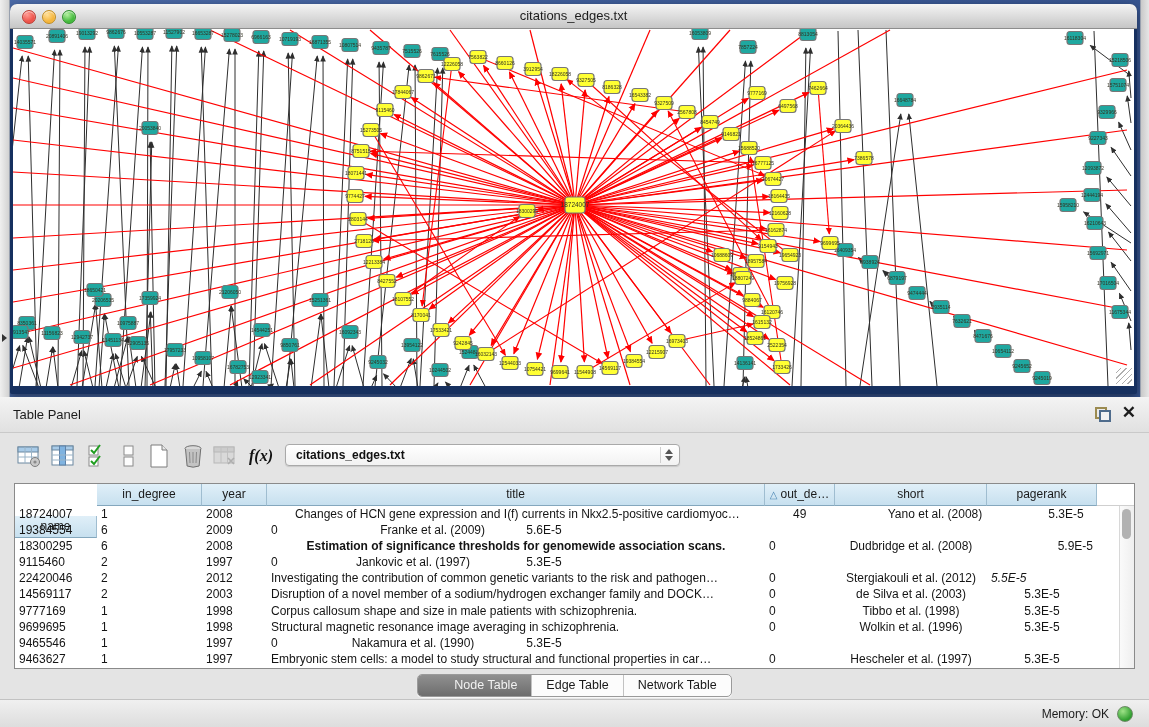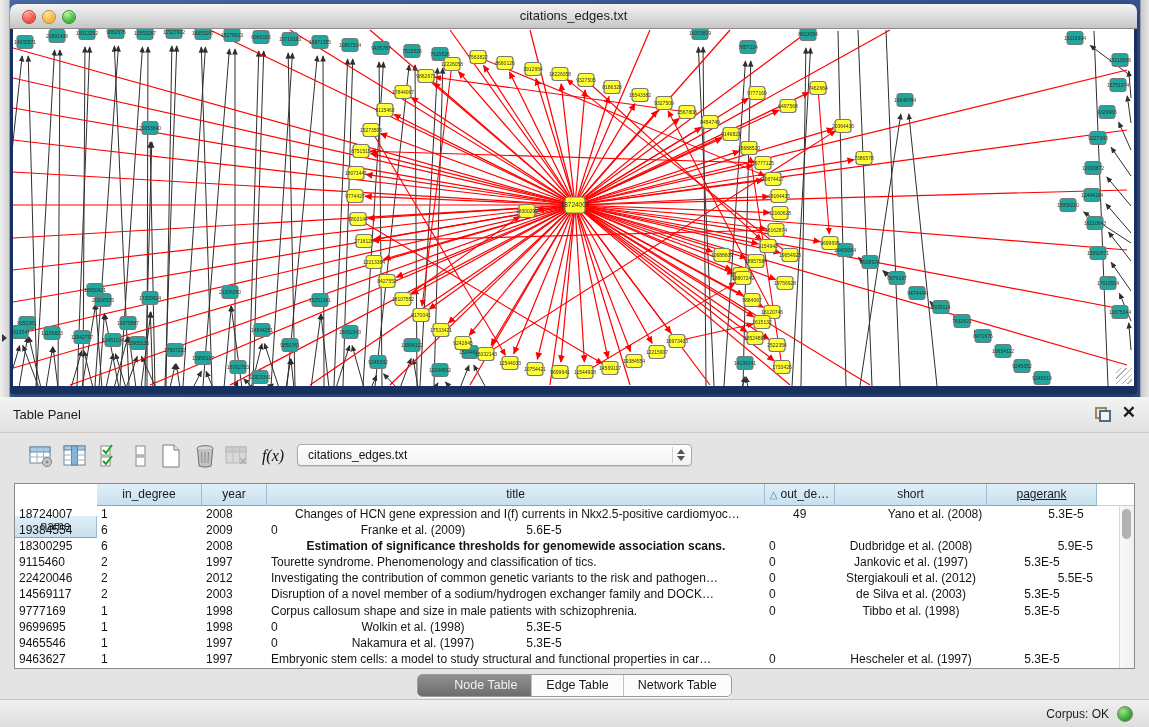--- a/index.html
+++ b/index.html
@@ -32,21 +32,21 @@
   
   #table-panel{position:absolute;left:0;top:397px;width:1149px;height:330px;background:#e4e4e4;}
   .panel-header{position:absolute;top:0;left:0;right:0;height:35px;
                 background:linear-gradient(#f3f3f3,#e1e1e1);border-bottom:1px solid #c9c9c9;}
   .panel-title{position:absolute;left:13px;top:10px;font-size:13px;color:#1c1c1c;}
   .float-icon{position:absolute;right:38px;top:10px;width:16px;height:15px;}
   .float-icon .sq1{position:absolute;left:0;top:0;width:8px;height:8px;border:2px solid #9b8b50;}
   .float-icon .sq2{position:absolute;right:0;bottom:0;width:8px;height:8px;border:2px solid #4f6c8c;background:#f3f3f3;}
   .close-icon{position:absolute;right:13px;top:6px;font-size:17px;font-weight:bold;color:#1c1c1c;line-height:20px;}
 
-  .toolbar{position:absolute;top:40px;left:12px;right:0;height:40px;}
+  .toolbar{position:absolute;top:40px;left:0;right:0;height:40px;font-weight:bold;}
   .tbtn{position:absolute;top:4px;width:30px;height:30px;display:flex;align-items:center;justify-content:center;}
   .fx{font-family:"Liberation Serif",serif;font-style:italic;font-size:16px;color:#111;}
   .net-select{position:absolute;left:285px;top:7px;width:383px;height:20px;background:linear-gradient(#ffffff,#f2f2f2);
               border:1px solid #a9a9a9;border-radius:4px;font-size:12px;line-height:20px;color:#111;
               padding-left:10px;box-shadow:0 1px 1px rgba(0,0,0,.12);}
   .stepper{position:absolute;right:3px;top:2px;width:15px;height:16px;border-left:1px solid #cfcfcf;}
   .stepper .up{position:absolute;left:4px;top:2px;width:0;height:0;border-left:4px solid transparent;border-right:4px solid transparent;border-bottom:5px solid #555;}
   .stepper .dn{position:absolute;left:4px;bottom:2px;width:0;height:0;border-left:4px solid transparent;border-right:4px solid transparent;border-top:5px solid #555;}
 
   .table-wrap{position:absolute;left:14px;top:86px;width:1119px;height:184px;background:#fff;border:1px solid #8a8a8a;}
@@ -939,67 +939,66 @@
   </div>
 
   <div class="table-wrap">
     <div id="thead">
         <div class="th" style="width: 82px; margin-top: 32px;">name</div>
         <div class="th" style="width: 105px;">in_degree</div>
         <div class="th" style="width: 65px;">year</div>
         <div class="th" style="width: 498px;">title</div>
         <div class="th" style="width: 70px;"><span class="sort-tri">△</span>out_de…</div>
         <div class="th" style="width: 152px;">short</div>
-        <div class="th" style="width: 110px; text-decoration: underline;">pagerank</div>
+        <div class="th" style="width: 110px;">pagerank</div>
         <div class="th-filler"></div>
       </div>
     <div id="tbody">
         <div class="tr">
           <div class="td" style="width: 82px; text-align: left;">18724007</div>
           <div class="td" style="width: 105px; text-align: left;">1</div>
           <div class="td" style="width: 65px; text-align: left;">2008</div>
           <div class="td" style="width: 498px; text-align: left; margin-left: 24px;">Changes of HCN gene expression and I(f) currents in Nkx2.5-positive cardiomyoc…</div>
           <div class="td" style="width: 70px; text-align: left;">49</div>
           <div class="td" style="width: 152px; text-align: center;">Yano et al. (2008)</div>
           <div class="td" style="width: 110px; text-align: center;">5.3E-5</div>
         </div>
         <div class="tr">
           <div class="td" style="width: 82px; text-align: left;">19384554</div>
           <div class="td" style="width: 105px; text-align: left;">6</div>
           <div class="td" style="width: 65px; text-align: left;">2009</div>
           <div class="td" style="width: 70px; text-align: left;">0</div>
-          <div class="td" style="width: 152px; text-align: center;">Franke et al. (2009)</div>
+          <div class="td" style="width: 152px; text-align: right;">Franke et al. (2009)</div>
           <div class="td" style="width: 110px; text-align: center;">5.6E-5</div>
         </div>
         <div class="tr">
           <div class="td" style="width: 82px; text-align: left;">18300295</div>
           <div class="td" style="width: 105px; text-align: left;">6</div>
           <div class="td" style="width: 65px; text-align: left;">2008</div>
           <div class="td" style="width: 498px; text-align: center; font-weight: bold;">Estimation of significance thresholds for genomewide association scans.</div>
           <div class="td" style="width: 70px; text-align: left;">0</div>
           <div class="td" style="width: 152px; text-align: center;">Dudbridge et al. (2008)</div>
           <div class="td" style="width: 110px; text-align: right;">5.9E-5</div>
         </div>
         <div class="tr">
           <div class="td" style="width: 82px; text-align: left;">9115460</div>
           <div class="td" style="width: 105px; text-align: left;">2</div>
           <div class="td" style="width: 65px; text-align: left;">1997</div>
-          <div class="td" style="width: 498px; text-align: left;">Tourette syndrome. Phenomenology and classification of tics.</div>
           <div class="td" style="width: 70px; text-align: left;">0</div>
           <div class="td" style="width: 152px; text-align: center;">Jankovic et al. (1997)</div>
           <div class="td" style="width: 110px; text-align: center;">5.3E-5</div>
         </div>
         <div class="tr">
           <div class="td" style="width: 82px; text-align: left;">22420046</div>
           <div class="td" style="width: 105px; text-align: left;">2</div>
           <div class="td" style="width: 65px; text-align: left;">2012</div>
           <div class="td" style="width: 498px; text-align: left;">Investigating the contribution of common genetic variants to the risk and pathogen…</div>
           <div class="td" style="width: 70px; text-align: left;">0</div>
           <div class="td" style="width: 152px; text-align: center;">Stergiakouli et al. (2012)</div>
-          <div class="td" style="width: 110px; text-align: right;">5.5E-5</div>
+          <div class="td" style="width: 110px; text-align: left; font-style: italic;">5.5E-5</div>
         </div>
         <div class="tr">
           <div class="td" style="width: 82px; text-align: left;">14569117</div>
           <div class="td" style="width: 105px; text-align: left;">2</div>
           <div class="td" style="width: 65px; text-align: left;">2003</div>
           <div class="td" style="width: 498px; text-align: left;">Disruption of a novel member of a sodium/hydrogen exchanger family and DOCK…</div>
           <div class="td" style="width: 70px; text-align: left;">0</div>
           <div class="td" style="width: 152px; text-align: center;">de Silva et al. (2003)</div>
           <div class="td" style="width: 110px; text-align: center;">5.3E-5</div>
         </div>
@@ -1009,30 +1008,31 @@
           <div class="td" style="width: 65px; text-align: left;">1998</div>
           <div class="td" style="width: 498px; text-align: left;">Corpus callosum shape and size in male patients with schizophrenia.</div>
           <div class="td" style="width: 70px; text-align: left;">0</div>
           <div class="td" style="width: 152px; text-align: center;">Tibbo et al. (1998)</div>
           <div class="td" style="width: 110px; text-align: center;">5.3E-5</div>
         </div>
         <div class="tr">
           <div class="td" style="width: 82px; text-align: left;">9699695</div>
           <div class="td" style="width: 105px; text-align: left;">1</div>
           <div class="td" style="width: 65px; text-align: left;">1998</div>
+          <div class="td" style="width: 498px; text-align: left;">Structural magnetic resonance image averaging in schizophrenia.</div>
           <div class="td" style="width: 70px; text-align: left;">0</div>
-          <div class="td" style="width: 152px; text-align: center;">Wolkin et al. (1998)</div>
+          <div class="td" style="width: 152px; text-align: center;">Wolkin et al. (1996)</div>
           <div class="td" style="width: 110px; text-align: center;">5.3E-5</div>
         </div>
         <div class="tr">
           <div class="td" style="width: 82px; text-align: left;">9465546</div>
           <div class="td" style="width: 105px; text-align: left;">1</div>
           <div class="td" style="width: 65px; text-align: left;">1997</div>
           <div class="td" style="width: 70px; text-align: left;">0</div>
-          <div class="td" style="width: 152px; text-align: center;">Nakamura et al. (1997)</div>
+          <div class="td" style="width: 152px; text-align: center;">Nakamura et al. (1990)</div>
           <div class="td" style="width: 110px; text-align: center;">5.3E-5</div>
         </div>
         <div class="tr">
           <div class="td" style="width: 82px; text-align: left;">9463627</div>
           <div class="td" style="width: 105px; text-align: left;">1</div>
           <div class="td" style="width: 65px; text-align: left;">1997</div>
           <div class="td" style="width: 498px; text-align: left;">Embryonic stem cells: a model to study structural and functional properties in car…</div>
           <div class="td" style="width: 70px; text-align: left;">0</div>
           <div class="td" style="width: 152px; text-align: center;">Hescheler et al. (1997)</div>
           <div class="td" style="width: 110px; text-align: center;">5.3E-5</div>
@@ -1045,16 +1045,16 @@
 
   <div class="tabbar">
     <span class="seg" id="seg">
         <span class="tab active">Node Table</span>
         <span class="tab">Edge Table</span>
         <span class="tab">Network Table</span>
       </span>
   </div>
 
   <div class="statusbar">
-    <span class="mem-label">Corpus: OK</span>
+    <span class="mem-label">Memory: OK</span>
     <span class="mem-dot"></span>
   </div>
 </div>
 
 </body></html>

